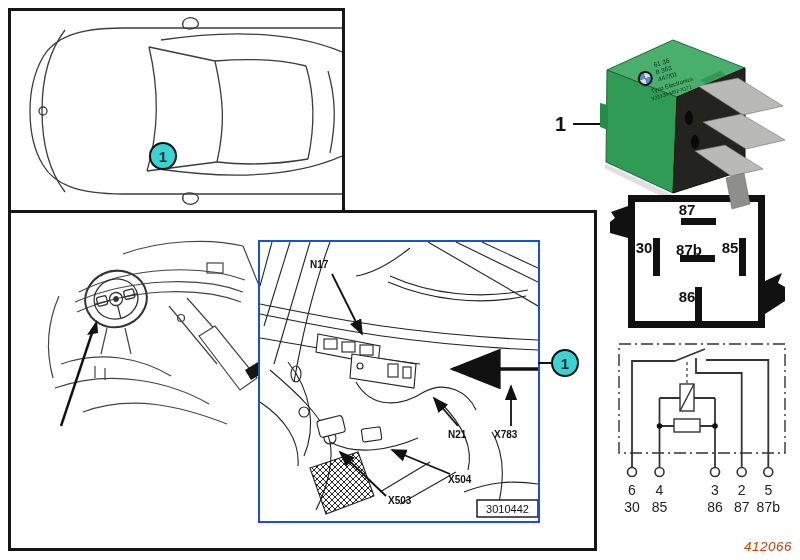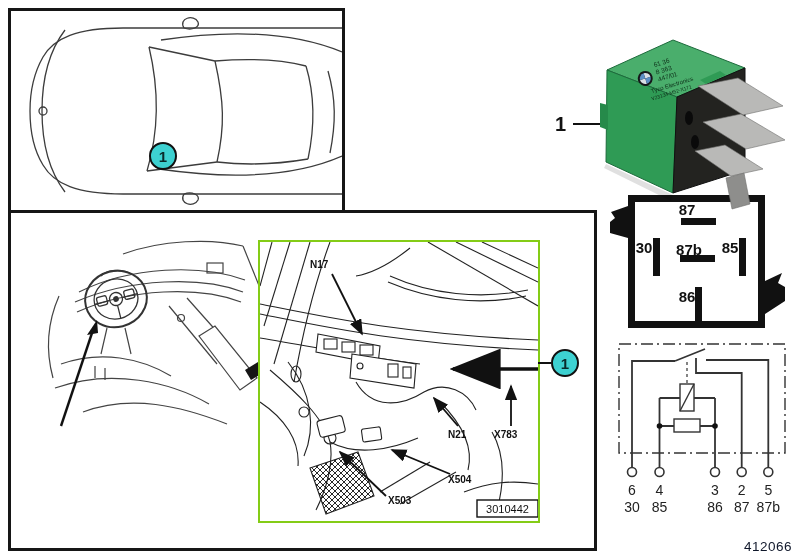--- a/index.html
+++ b/index.html
@@ -2,24 +2,24 @@
 <html><head>
 <meta charset="utf-8">
 <style>
   html,body{margin:0;padding:0;background:#fff;}
   .stage{position:relative;width:800px;height:560px;background:#ffffff;
          font-family:"Liberation Sans",sans-serif;overflow:hidden;}
   .panel{position:absolute;background:#fff;border:3px solid #161616;}
   #panel-car{left:8px;top:8px;width:331px;height:199px;}
   #panel-interior{left:8px;top:210px;width:583px;height:335px;}
   #photo-inset{position:absolute;left:247px;top:27px;width:278px;height:279px;
-               border:2px solid #84cc16;background:#fff;}
+               border:2px solid #1d4ed8;background:#fff;}
   .abs{position:absolute;}
   #footer-number{position:absolute;left:700px;top:539px;width:92px;text-align:right;
-                 font-size:13.5px;color:#0f172a;letter-spacing:0.5px;}
+                 font-size:13.5px;color:#c2410c;letter-spacing:0.5px;font-style:italic;}
   svg text{font-family:"Liberation Sans",sans-serif;}
 </style>
 </head>
 <body>
 
 <div class="stage">
 
   <div class="panel" id="panel-car">
     <svg width="331" height="199" viewBox="0 0 331 199">
       <g fill="none" stroke="#3c3c3c" stroke-width="1.3">

